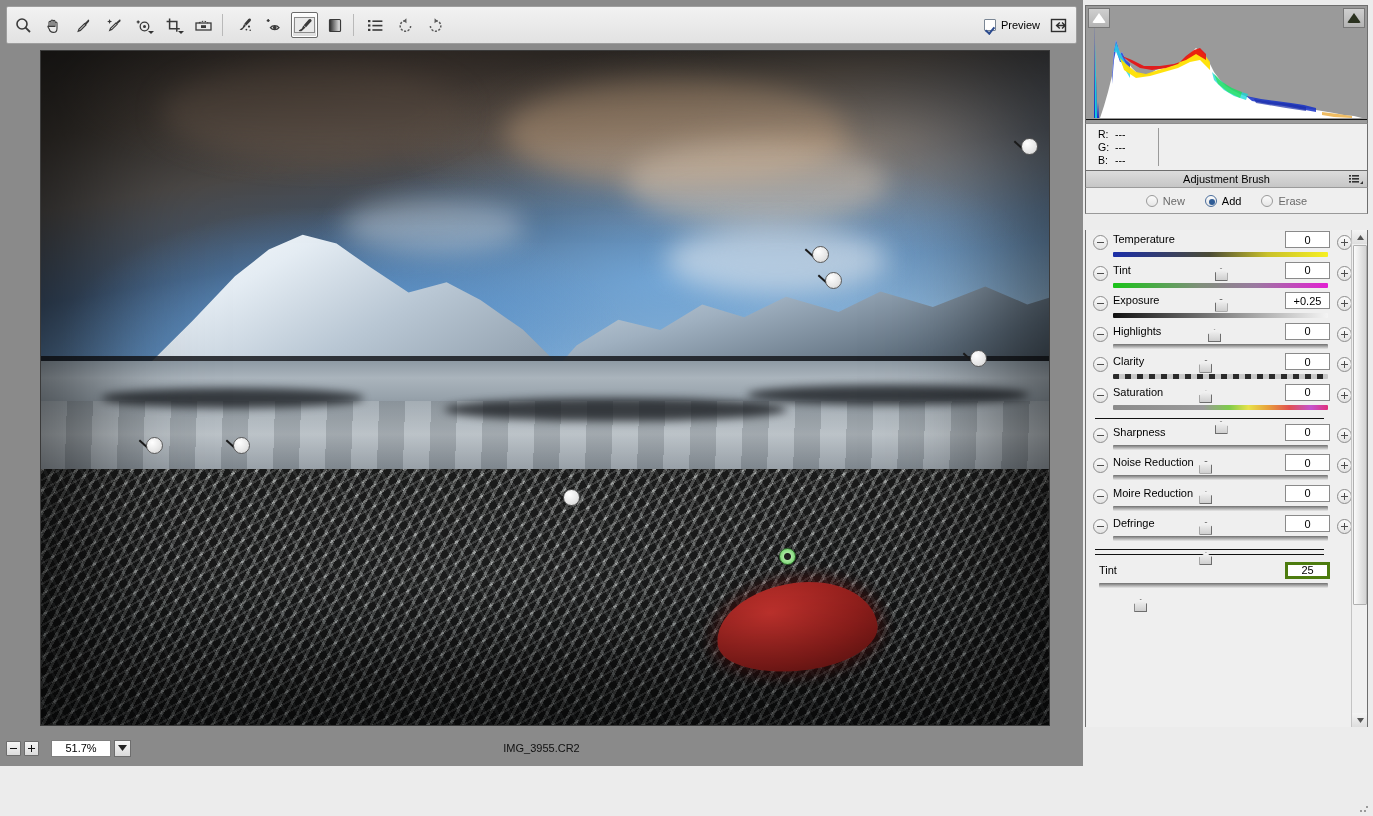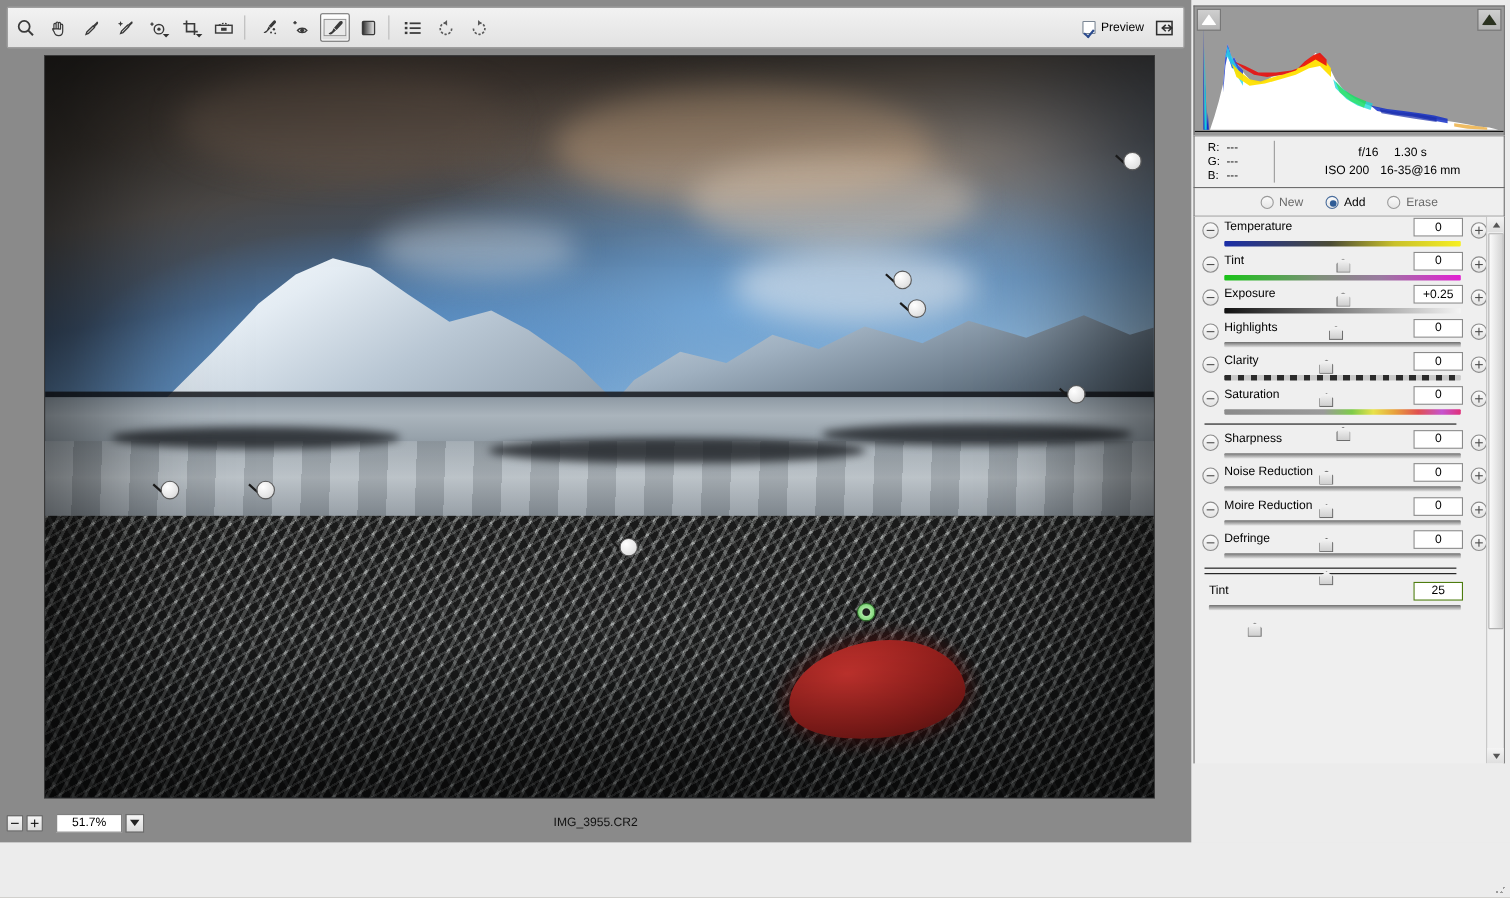--- a/index.html
+++ b/index.html
@@ -189,21 +189,21 @@
     border-bottom:1px solid #999;display:flex;align-items:center;justify-content:center;gap:20px;
   }
   .radio{display:flex;align-items:center;gap:5px;font-size:11px;}
   .radio .rb{width:12px;height:12px;border-radius:50%;border:1px solid #9a9a9a;background:linear-gradient(#fbfbfb,#e6e6e6);position:relative;}
   .radio.on .rb{border-color:#4a6d9c;}
   .radio.on .rb:after{content:"";position:absolute;left:3px;top:3px;width:6px;height:6px;border-radius:50%;background:#2f5c96;}
   .radio.dim{color:#6a6a6a;}
 
   #slider-area{
     position:relative;width:283px;height:497px;background:#efefef;
-    border-left:1px solid #6e6e6e;border-right:1px solid #6e6e6e;overflow:hidden;
+    border-left:1px solid #6e6e6e;border-right:1px solid #6e6e6e;overflow:hidden;margin-top:16px;
   }
   #slider-inner{position:absolute;left:0;top:0;width:266px;}
   .srow{position:relative;height:30.6px;padding:0 0 0 9px;}
   .srow .minus,.srow .plus{
     position:absolute;top:5px;width:15px;height:15px;border-radius:50%;
     border:1px solid #8d8d8d;background:linear-gradient(#fbfbfb,#e3e3e3);
   }
   .srow .minus{left:7px;} .srow .plus{right:-20px;}
   .srow .minus:before,.srow .plus:before{content:"";position:absolute;left:3px;top:6px;width:7px;height:1px;background:#4d4d4d;}
   .srow .plus:after{content:"";position:absolute;left:6px;top:3px;width:1px;height:7px;background:#4d4d4d;}
@@ -224,21 +224,21 @@
     background:linear-gradient(#f4f4f4,#cfcfcf);border:1px solid #6d6d6d;
     clip-path:polygon(50% 0%,100% 38%,100% 100%,0% 100%,0% 38%);
   }
   .divider{height:1px;background:#111;margin:4px 9px 4px 9px;}
   .colorrow{position:relative;height:34px;}
   .colorrow .swatch{
     position:absolute;right:5px;top:6px;width:47px;height:21px;background:#fff;border:1px solid #7a7a7a;
   }
   #size-row{position:relative;height:34px;}
   #size-row .lbl{position:absolute;left:13px;top:5px;font-size:11px;}
-  #size-row .val{position:absolute;right:5px;top:3px;width:45px;height:17px;background:#fff;border:1px solid #4d7c0f;
+  #size-row .val{position:absolute;right:5px;top:3px;width:45px;height:17px;background:#fff;border:3px solid #4d7c0f;
     font-size:11px;display:flex;align-items:center;justify-content:center;}
   #size-row .track{left:13px;right:5px;top:24px;}
 
   #panel-scroll{
     position:absolute;right:0;top:0;width:16px;height:497px;background:#f0f0f0;border-left:1px solid #c4c4c4;
   }
   .scr-arrow{width:16px;height:14px;background:linear-gradient(#f4f4f4,#dedede);display:flex;align-items:center;justify-content:center;}
   #scr-thumb{position:absolute;left:1px;top:15px;width:14px;height:360px;background:linear-gradient(90deg,#fbfbfb,#d3d3d3);border:1px solid #b0b0b0;border-radius:1px;}
 
   #pins-row{
@@ -513,26 +513,38 @@
         <div class="row">
             <span class="k">G:</span>
             <span>---</span>
           </div>
         <div class="row">
             <span class="k">B:</span>
             <span>---</span>
           </div>
       </div>
       <div id="rgb-div"></div>
-      <div id="exif">
-        <div class="r1"><span>f/16</span><span>1.30 s</span></div>
-        <div class="r2"><span>ISO 200</span><span>16-35@16 mm</span></div>
-      </div>
     </div>
 
+    <div id="panel-title">
+      <span>Adjustment Brush</span>
+      <span id="panel-menu">
+        <svg width="14" height="10" viewBox="0 0 14 10">
+            <g fill="#333">
+              <rect x="0" y="1" width="2" height="1.6"></rect>
+              <rect x="3" y="1" width="7" height="1.6"></rect>
+              <rect x="0" y="4" width="2" height="1.6"></rect>
+              <rect x="3" y="4" width="7" height="1.6"></rect>
+              <rect x="0" y="7" width="2" height="1.6"></rect>
+              <rect x="3" y="7" width="7" height="1.6"></rect>
+            </g>
+            <path d="M11 10 L14 10 L14 7 Z" fill="#333"></path>
+          </svg>
+      </span>
+    </div>
 
     <div id="mode-row">
       <div class="radio dim">
           <span class="rb"></span>
           <span>New</span>
         </div>
       <div class="radio on">
           <span class="rb"></span>
           <span>Add</span>
         </div>

